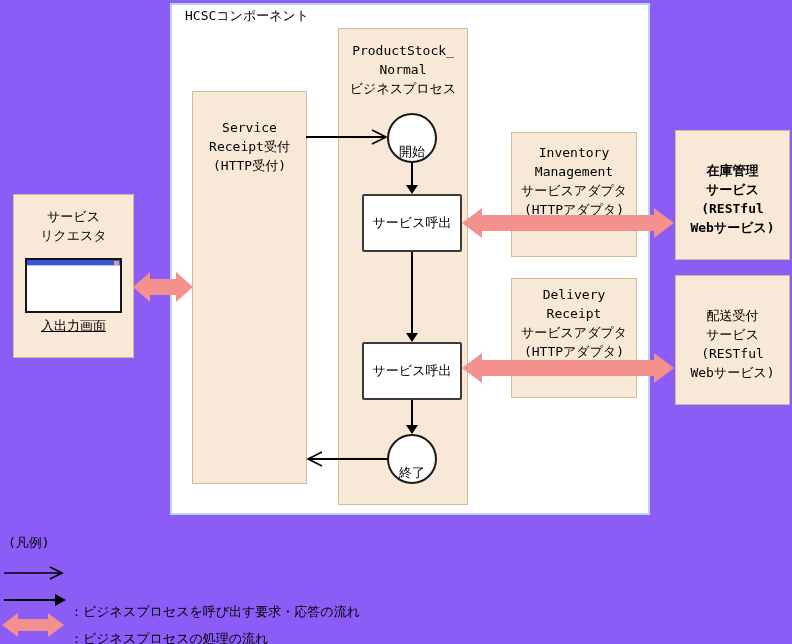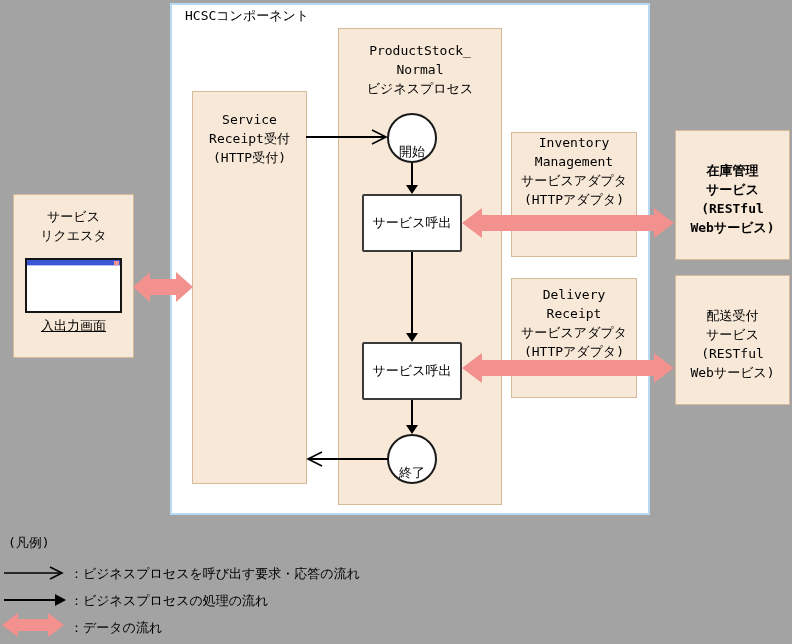--- a/index.html
+++ b/index.html
@@ -1,21 +1,21 @@
 <!DOCTYPE html>
 <html><head>
 <meta charset="utf-8">
 <style>
   * { box-sizing: border-box; margin: 0; padding: 0; }
   html,body { background:#ffffff; }
   .stage {
     position: relative;
     width: 792px;
     height: 644px;
-    background: #a3a3a3;
+    background: #8b5cf6;
     font-family: "DejaVu Sans Mono", "DejaVu Sans", monospace;
     font-size: 13px;
     color: #000000;
     overflow: hidden;
   }
   .abs { position: absolute; }
   .peach {
     position: absolute;
     background: #f7e8d7;
     border: 1px solid #d5ba99;
@@ -65,21 +65,21 @@
   .winbar {
     position: absolute; left: 0; top: 0; right: 0; height: 6px;
     background: #3a56d6;
     border-bottom: 1px solid #bcc0ee;
   }
   .winbtn {
     position: absolute; right: 1px; top: 1px;
     width: 5px; height: 4px;
     background: #f29290;
   }
-  .legend-text { position: absolute; white-space: nowrap; }
+  .legend-text { position: absolute; white-space: nowrap; margin-top: 38px; }
   svg { position: absolute; display: block; }
 </style>
 </head>
 <body>
 
 <div class="stage">
 
   <div class="hcsc-box"></div>
   <div class="abs" style="left:185px; top:7px;">HCSCコンポーネント</div>
 
@@ -87,46 +87,46 @@
     <div>サービス</div>
     <div>リクエスタ</div>
   </div>
   <div class="winicon">
     <div class="winbar">
       <div class="winbtn"></div>
     </div>
   </div>
   <div class="abs" style="left:13px; top:317px; width:121px; text-align:center;text-decoration:underline;">入出力画面</div>
 
-  <div class="peach" style="left:192px; top:91px; width:115px; height:393px; padding-top:18px;">
+  <div class="peach" style="left:192px; top:91px; width:115px; height:393px; padding-top:26px;">
     <div>Service</div>
     <div>Receipt受付</div>
     <div>(HTTP受付)</div>
   </div>
 
-  <div class="peach" style="left:338px; top:28px; width:164px; height:477px; padding-top:12px;">
+  <div class="peach" style="left:338px; top:28px; width:130px; height:477px; padding-top:12px;">
     <div>ProductStock_</div>
     <div>Normal</div>
     <div>ビジネスプロセス</div>
   </div>
 
   <div class="circle" style="left:387px; top:113px;">
     <span>開始</span>
   </div>
   <div class="whitebox" style="left:362px; top:194px; width:100px; height:58px;">
     <span>サービス呼出</span>
   </div>
   <div class="whitebox" style="left:362px; top:342px; width:100px; height:58px;">
     <span>サービス呼出</span>
   </div>
   <div class="circle" style="left:387px; top:434px;">
     <span>終了</span>
   </div>
 
-  <div class="peach" style="left:511px; top:132px; width:126px; height:125px; ">
+  <div class="peach" style="left:511px; top:132px; width:126px; height:125px; padding-top:10px;">
     <div>Inventory</div>
     <div>Management</div>
     <div>サービスアダプタ</div>
     <div>(HTTPアダプタ)</div>
   </div>
   <div class="peach" style="left:511px; top:278px; width:126px; height:120px; padding-top:6px;">
     <div>Delivery</div>
     <div>Receipt</div>
     <div>サービスアダプタ</div>
     <div>(HTTPアダプタ)</div>

